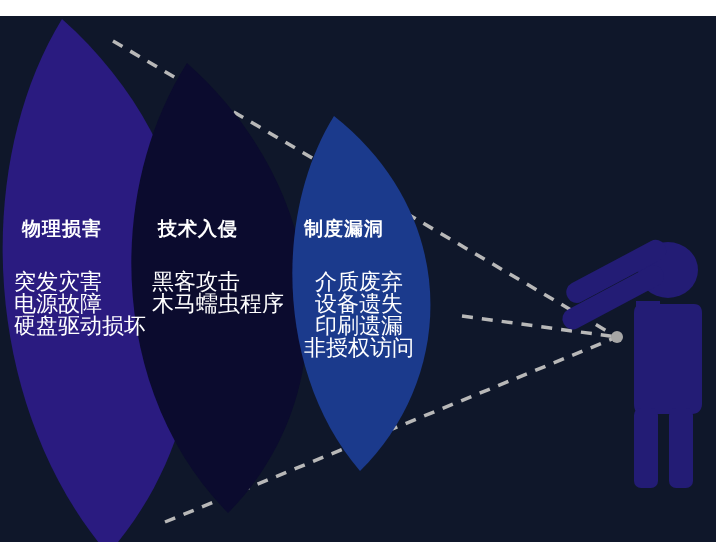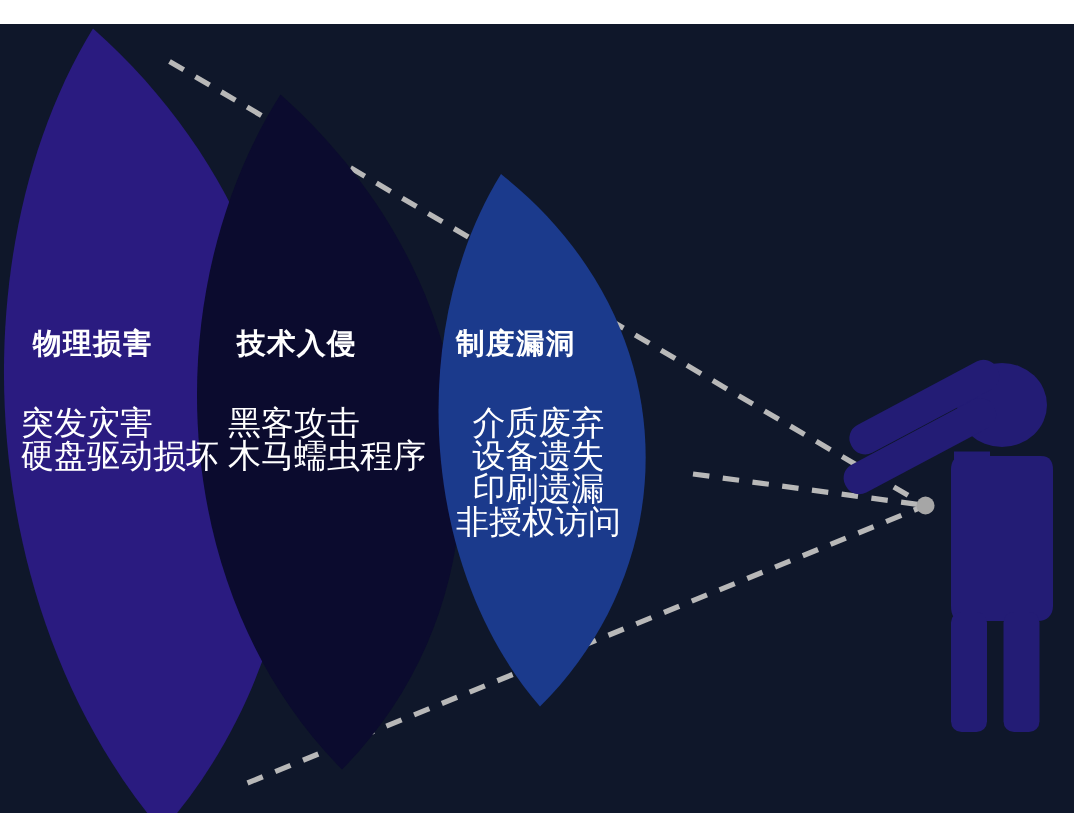--- a/index.html
+++ b/index.html
@@ -103,20 +103,21 @@
 
       <path d="M 636,285 L 660,285 L 660,320 L 636,320 Z"></path>
     </g>
 
     <circle cx="617" cy="321" r="6" fill="#a6a6a6"></circle>
   </svg>
 
   <div class="lens-label lens-title g1-title">物理损害</div>
   <div class="lens-items g1-items">
     <div>突发灾害</div>
+    <div>电源故障</div>
     <div>硬盘驱动损坏</div>
   </div>
 
   <div class="lens-label lens-title g2-title">技术入侵</div>
   <div class="lens-items g2-items">
     <div>黑客攻击</div>
     <div>木马蠕虫程序</div>
   </div>
 
   <div class="lens-label lens-title g3-title">制度漏洞</div>

